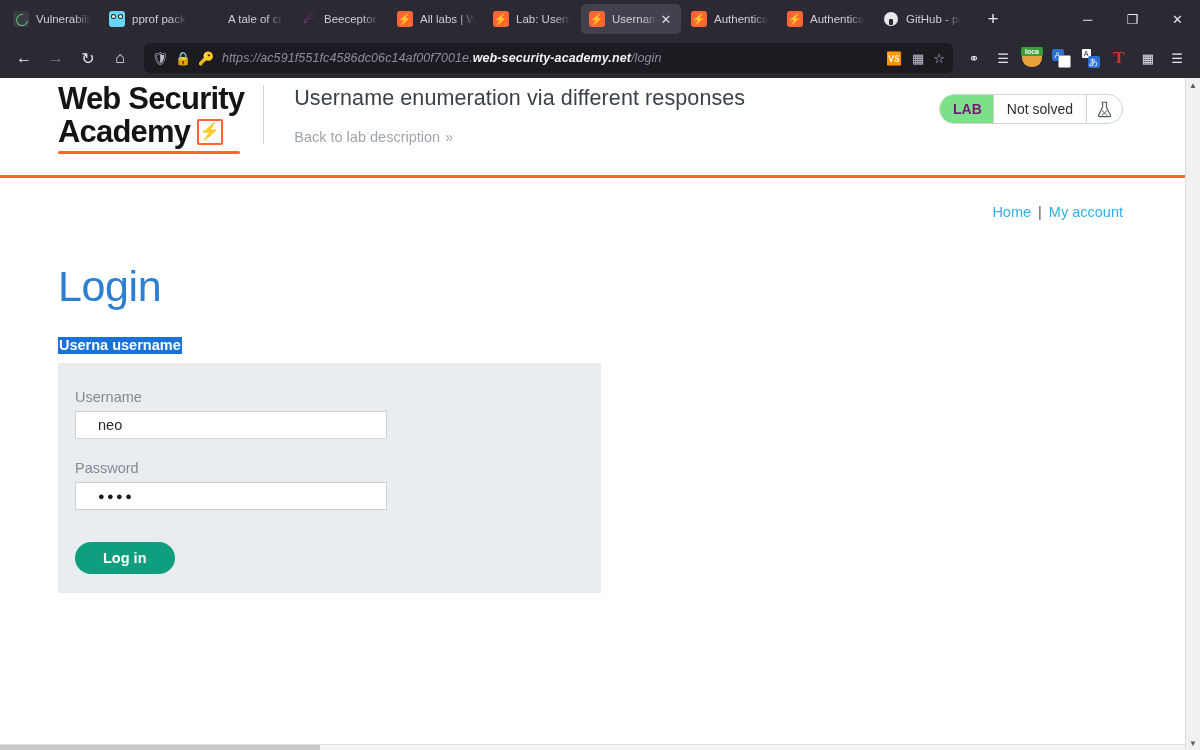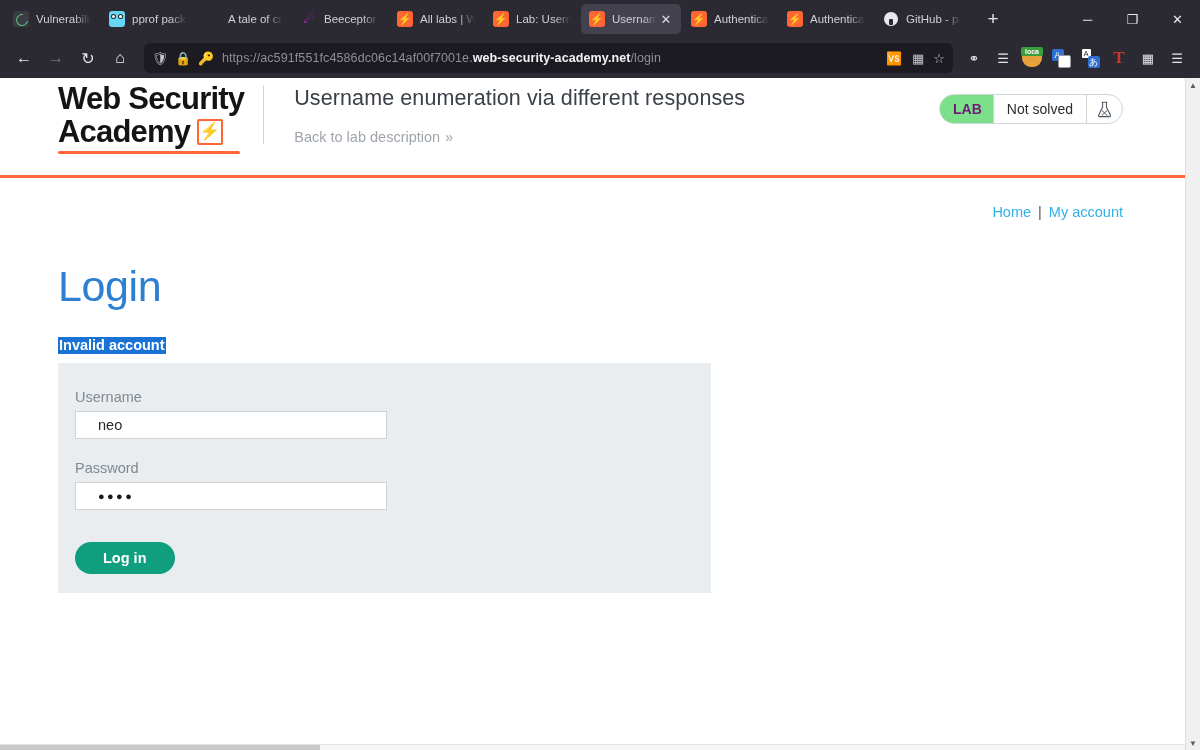--- a/index.html
+++ b/index.html
@@ -87,21 +87,21 @@
     width: 32px; height: 30px; display: flex; align-items: center; justify-content: center;
     color: #e6e6ec; font-size: 16px; border-radius: 4px;
   }
   .navbtn.dim { color: #76767f; }
   .urlbar {
     flex: 1 1 auto; height: 30px; background: #1c1b22; border-radius: 6px;
     display: flex; align-items: center; padding: 0 8px; margin: 0 8px;
     color: #b9b9c3; font-size: 12.5px; gap: 7px;
   }
   .urlbar .ic { color: #c3c3cc; font-size: 13px; display: flex; align-items: center; }
-  .urltext { flex: 1 1 auto; white-space: nowrap; overflow: hidden; letter-spacing: .1px; }
+  .urltext { flex: 1 1 auto; white-space: nowrap; overflow: hidden; letter-spacing: .1px; font-style: italic; }
   .urltext .u-dim { color: #8e8e99; }
   .urltext .u-strong { color: #f2f2f6; font-weight: 600; }
   .urlbar .trail { display: flex; align-items: center; gap: 9px; }
 
   .ext-icons { display: flex; align-items: center; gap: 3px; padding-right: 2px; }
   .ext {
     width: 26px; height: 28px; display: flex; align-items: center; justify-content: center;
     color: #e3e3ea; font-size: 13px; position: relative;
   }
   .ext-loca { width: 20px; height: 18px; background: #e8a23d; border-radius: 3px 3px 9px 9px; position: relative; }
@@ -189,21 +189,21 @@
 
   h1.login-h1 {
     color: #2c7fd1; font-weight: 400; font-size: 43px; line-height: 1;
     margin-top: 45px; letter-spacing: -0.4px;
   }
   .err {
     display: inline-block; margin-top: 29px; font-size: 14.5px; font-weight: bold;
     color: #ffffff; background: #1a73d4; padding: 0 1px; line-height: 17px;
   }
   .login-form {
-    margin-top: 9px; background: #e9edf0; width: 653px; padding: 26px 0 0 17px; height: 230px;
+    margin-top: 9px; background: #e9edf0; width: 543px; padding: 26px 0 0 17px; height: 230px;
   }
   .flabel { font-size: 14.5px; color: #818a91; margin-bottom: 6px; }
   .finput {
     width: 312px; height: 28px; background: #fff; border: 1px solid #ccd2d6;
     display: flex; align-items: center; padding: 0 22px;
     font-size: 14.5px; color: #25292c; margin-bottom: 21px;
   }
   .finput.pw { letter-spacing: 2.4px; font-size: 11px; color: #1a1a1a; }
   .btn-login {
     margin-top: 11px; background: #0f9e7e; color: #fff; font-weight: bold; font-size: 14.5px;
@@ -355,21 +355,21 @@
         <div class="hdr-rule"></div>
       </div>
 
       <div class="page-body">
         <div class="topnav">
           <a href="#">Home</a><span class="sep">|</span><a href="#">My account</a>
         </div>
 
         <h1 class="login-h1">Login</h1>
 
-        <div class="err">Invalid account</div>
+        <div class="err">Userna username</div>
 
         <div class="login-form">
           <div class="flabel">Username</div>
           <div class="finput" placeholder="">neo</div>
 
           <div class="flabel">Password</div>
           <div class="finput pw" placeholder="">●●●●</div>
 
           <button class="btn-login">Log in</button>
         </div>

